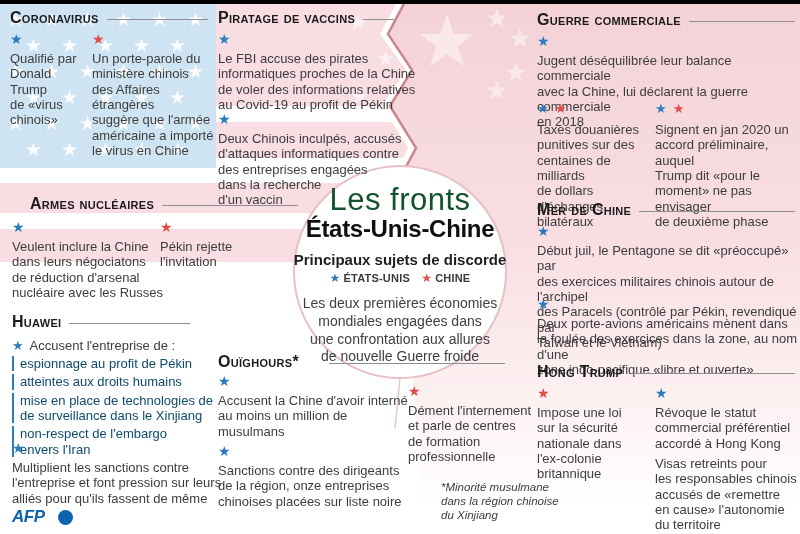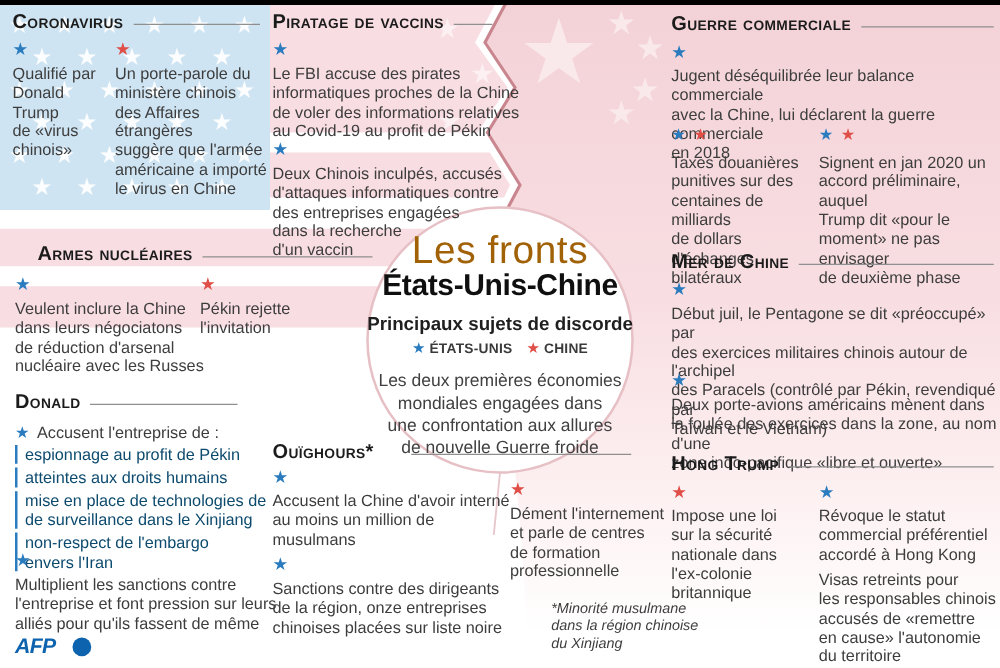--- a/index.html
+++ b/index.html
@@ -27,21 +27,21 @@
   .starpair .bstar-inline{margin-right:6px;}
   .starpair{margin-bottom:5px;}
   .hlist{margin:0;padding:0;list-style:none;}
   .hlist li{
     border-left:2.5px solid var(--us);padding-left:6px;margin:3px 0;
     font-size:13px;line-height:1.18;color:#0c4a6e;white-space:pre-line;
   }
   .lead-line{font-size:13px;color:#3d3d3d;}
   .foot{font-style:italic;font-size:11.5px;line-height:1.2;color:#3d3d3d;white-space:pre-line;margin-left:33px;}
   .center{position:absolute;left:280px;top:184px;width:240px;text-align:center;}
-  .c-t1{font-size:31px;font-weight:400;color:#a16207;line-height:1.02;letter-spacing:.5px;}
+  .c-t1{font-size:31px;font-weight:400;color:#14532d;line-height:1.02;letter-spacing:.5px;}
   .c-t2{font-size:24px;font-weight:700;color:#0f0f0f;line-height:1.12;letter-spacing:-.3px;}
   .c-sub{font-size:15px;font-weight:700;color:#1f1f1f;margin-top:9px;}
   .c-leg{font-size:11px;font-weight:600;color:#3a3a3a;margin-top:4px;letter-spacing:.2px;}
   .c-leg .bstar-inline{font-size:12px;}
   .c-leg .leg-cn{margin-left:8px;}
   .c-desc{font-size:14px;color:#404040;margin-top:11px;line-height:1.26;white-space:pre-line;}
   .afp{position:absolute;left:12px;top:507px;display:flex;align-items:center;gap:13px;}
   .afp-txt{font-weight:800;font-style:italic;font-size:17px;color:var(--afp);letter-spacing:-.5px;}
   .afp-dot{width:15px;height:15px;border-radius:50%;background:var(--afp);}
 </style>
@@ -224,21 +224,21 @@
 Taïwan et le Vietnam)</div>
   </div>
   <div class="blk" style="left:537px;top:297px;width:266px;">
     <span class="bstar us">★</span>
     <div class="txt">Deux porte-avions américains mènent dans
 la foulée des exercices dans la zone, au nom d'une
 zone indo-pacifique «libre et ouverte»</div>
   </div>
 
   <div class="sec-h" style="left:12px;top:314px;width:178px;">
-    <span>Donald</span>
+    <span>Huawei</span>
     <span class="rule"></span>
   </div>
   <div class="blk lead-line" style="left:12px;top:338px;width:225px;">
     <span class="bstar-inline us">★</span>
     <span>Accusent l'entreprise de :</span>
   </div>
   <ul class="hlist blk" style="left:12px;top:353px;width:232px;">
     <li>espionnage au profit de Pékin</li>
     <li>atteintes aux droits humains</li>
     <li>mise en place de technologies de

